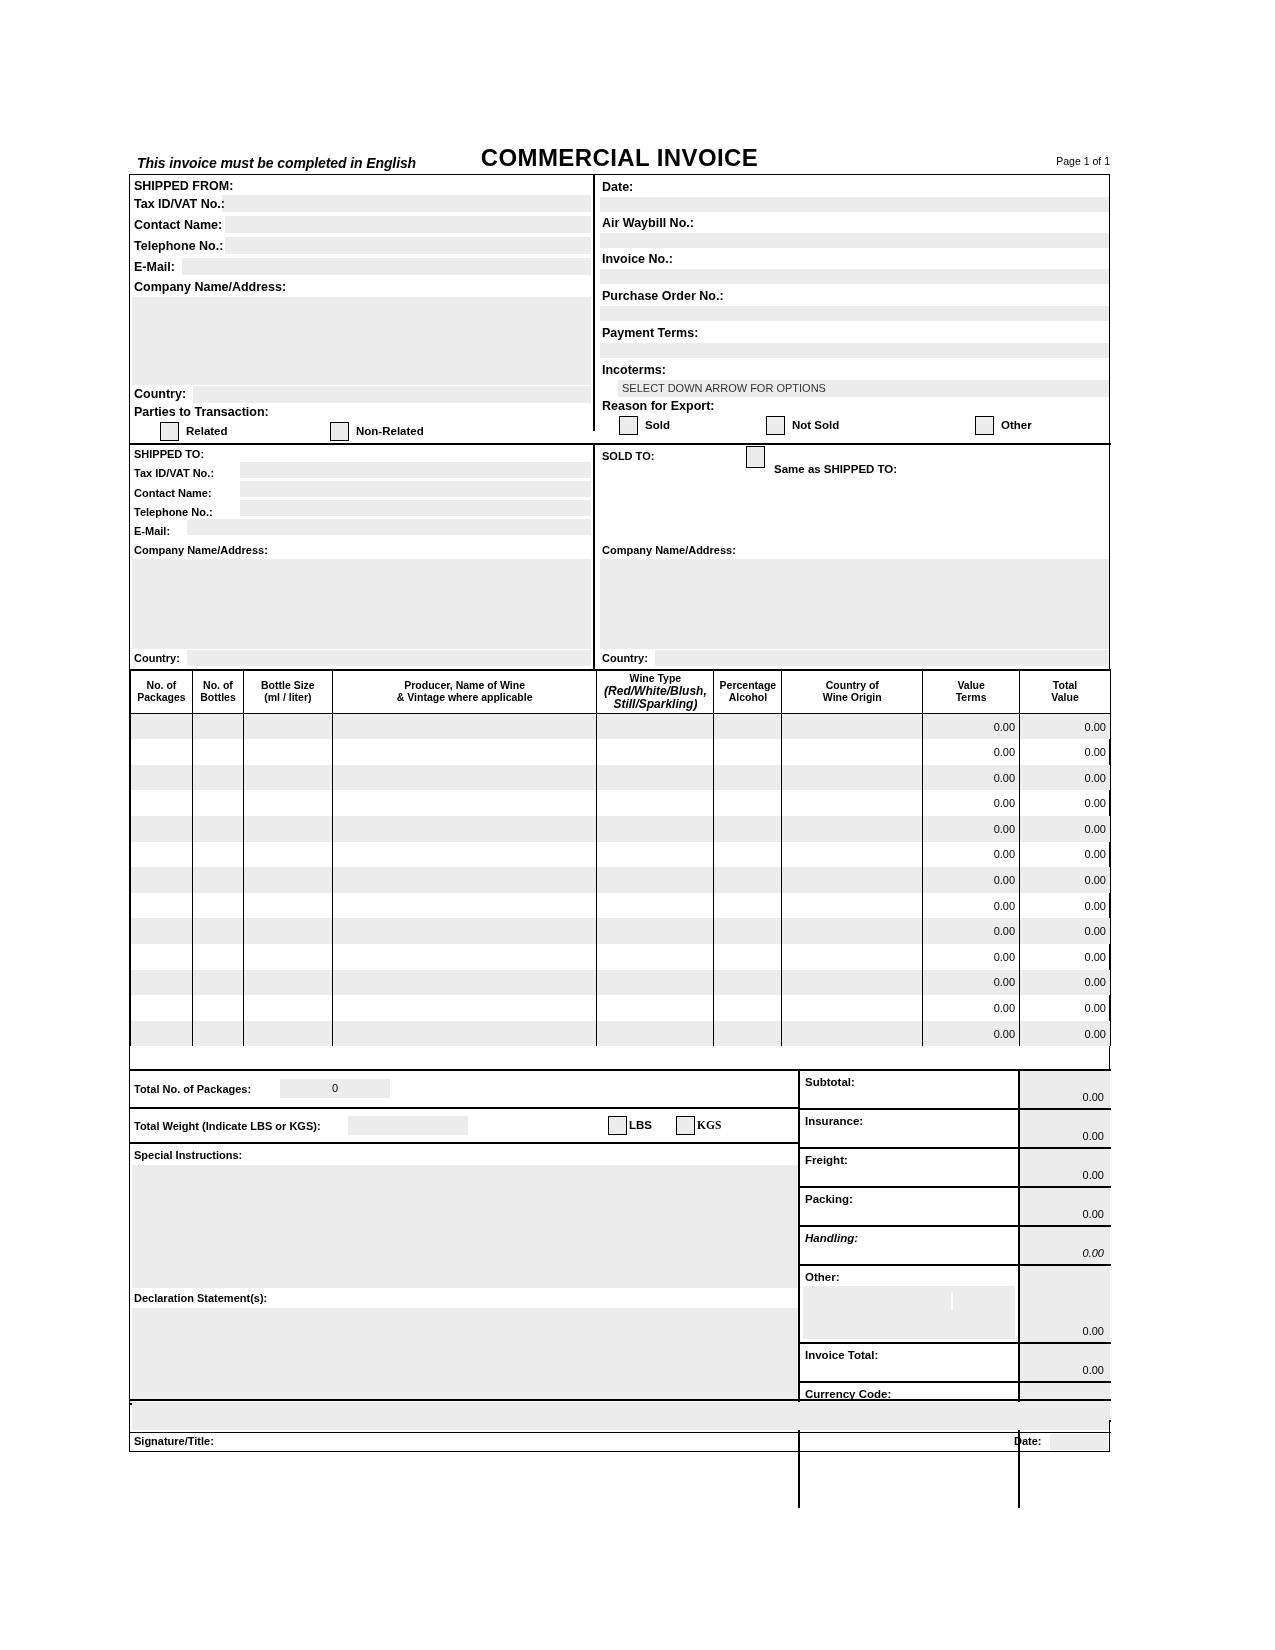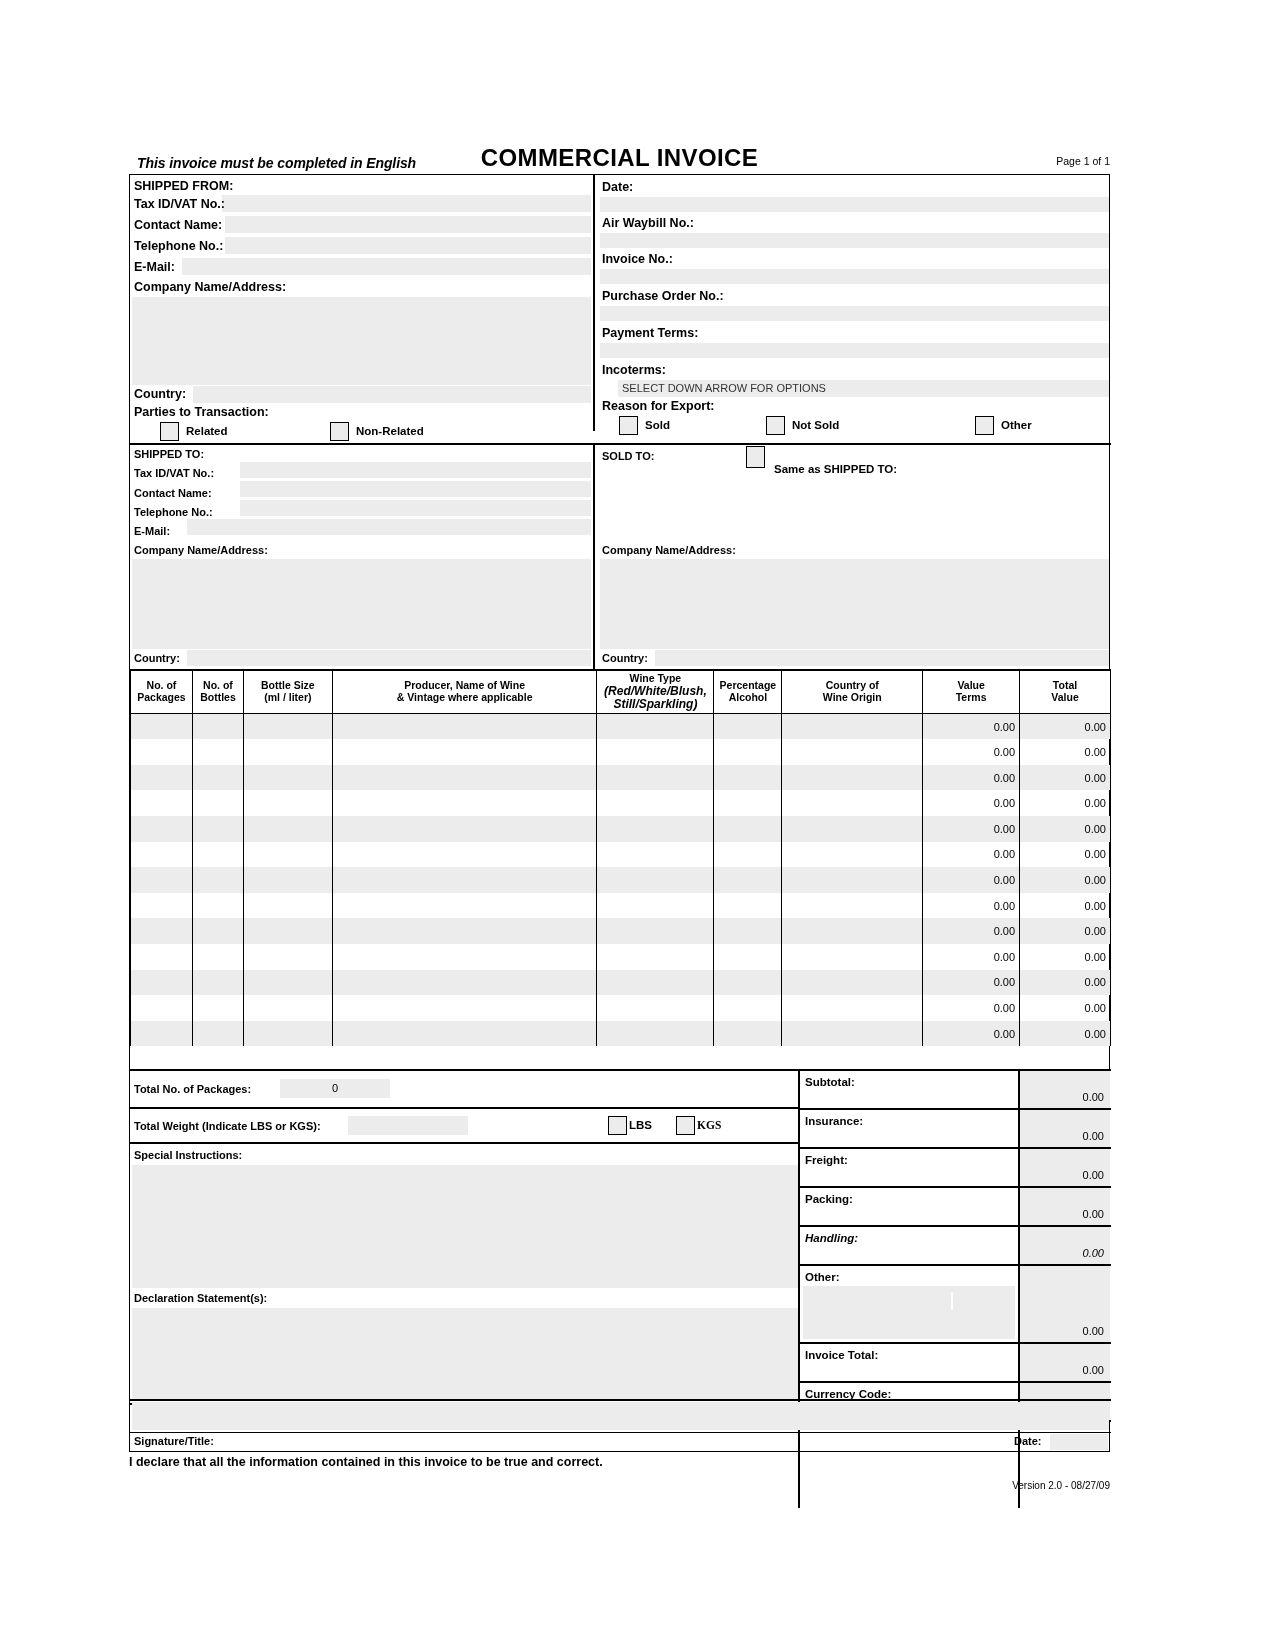--- a/index.html
+++ b/index.html
@@ -478,18 +478,14 @@
     <div class="hline" style="left:0; top:1224px; width:981px;"></div>
     <div class="abs" style="left:0; top:1225px; width:981px; height:53px;">
       <div class="abs fill" style="left:2px; top:2px; width:977px; height:28px;"></div>
       <div class="hline-thin" style="left:0; top:32px; width:981px; background:#000;"></div>
       <div class="abs lbl sz11" style="left:4px; top:35px;">Signature/Title:</div>
       <div class="abs lbl sz11" style="left:884px; top:35px;">Date:</div>
       <div class="abs fill" style="left:920px; top:34px; width:58px; height:16px;"></div>
     </div>
   </div>
 
-  <div class="abs" style="left:129px; top:1455px; width:981px; height:40px;">
-    <div class="abs lbl sz12" style="left:0; top:0;">I declare that all the information contained in this invoice to be true and correct.</div>
-    <div class="abs sz10" style="right:0; top:25px;">Version 2.0 - 08/27/09</div>
-  </div>
 
 </div>
 
 </body></html>

